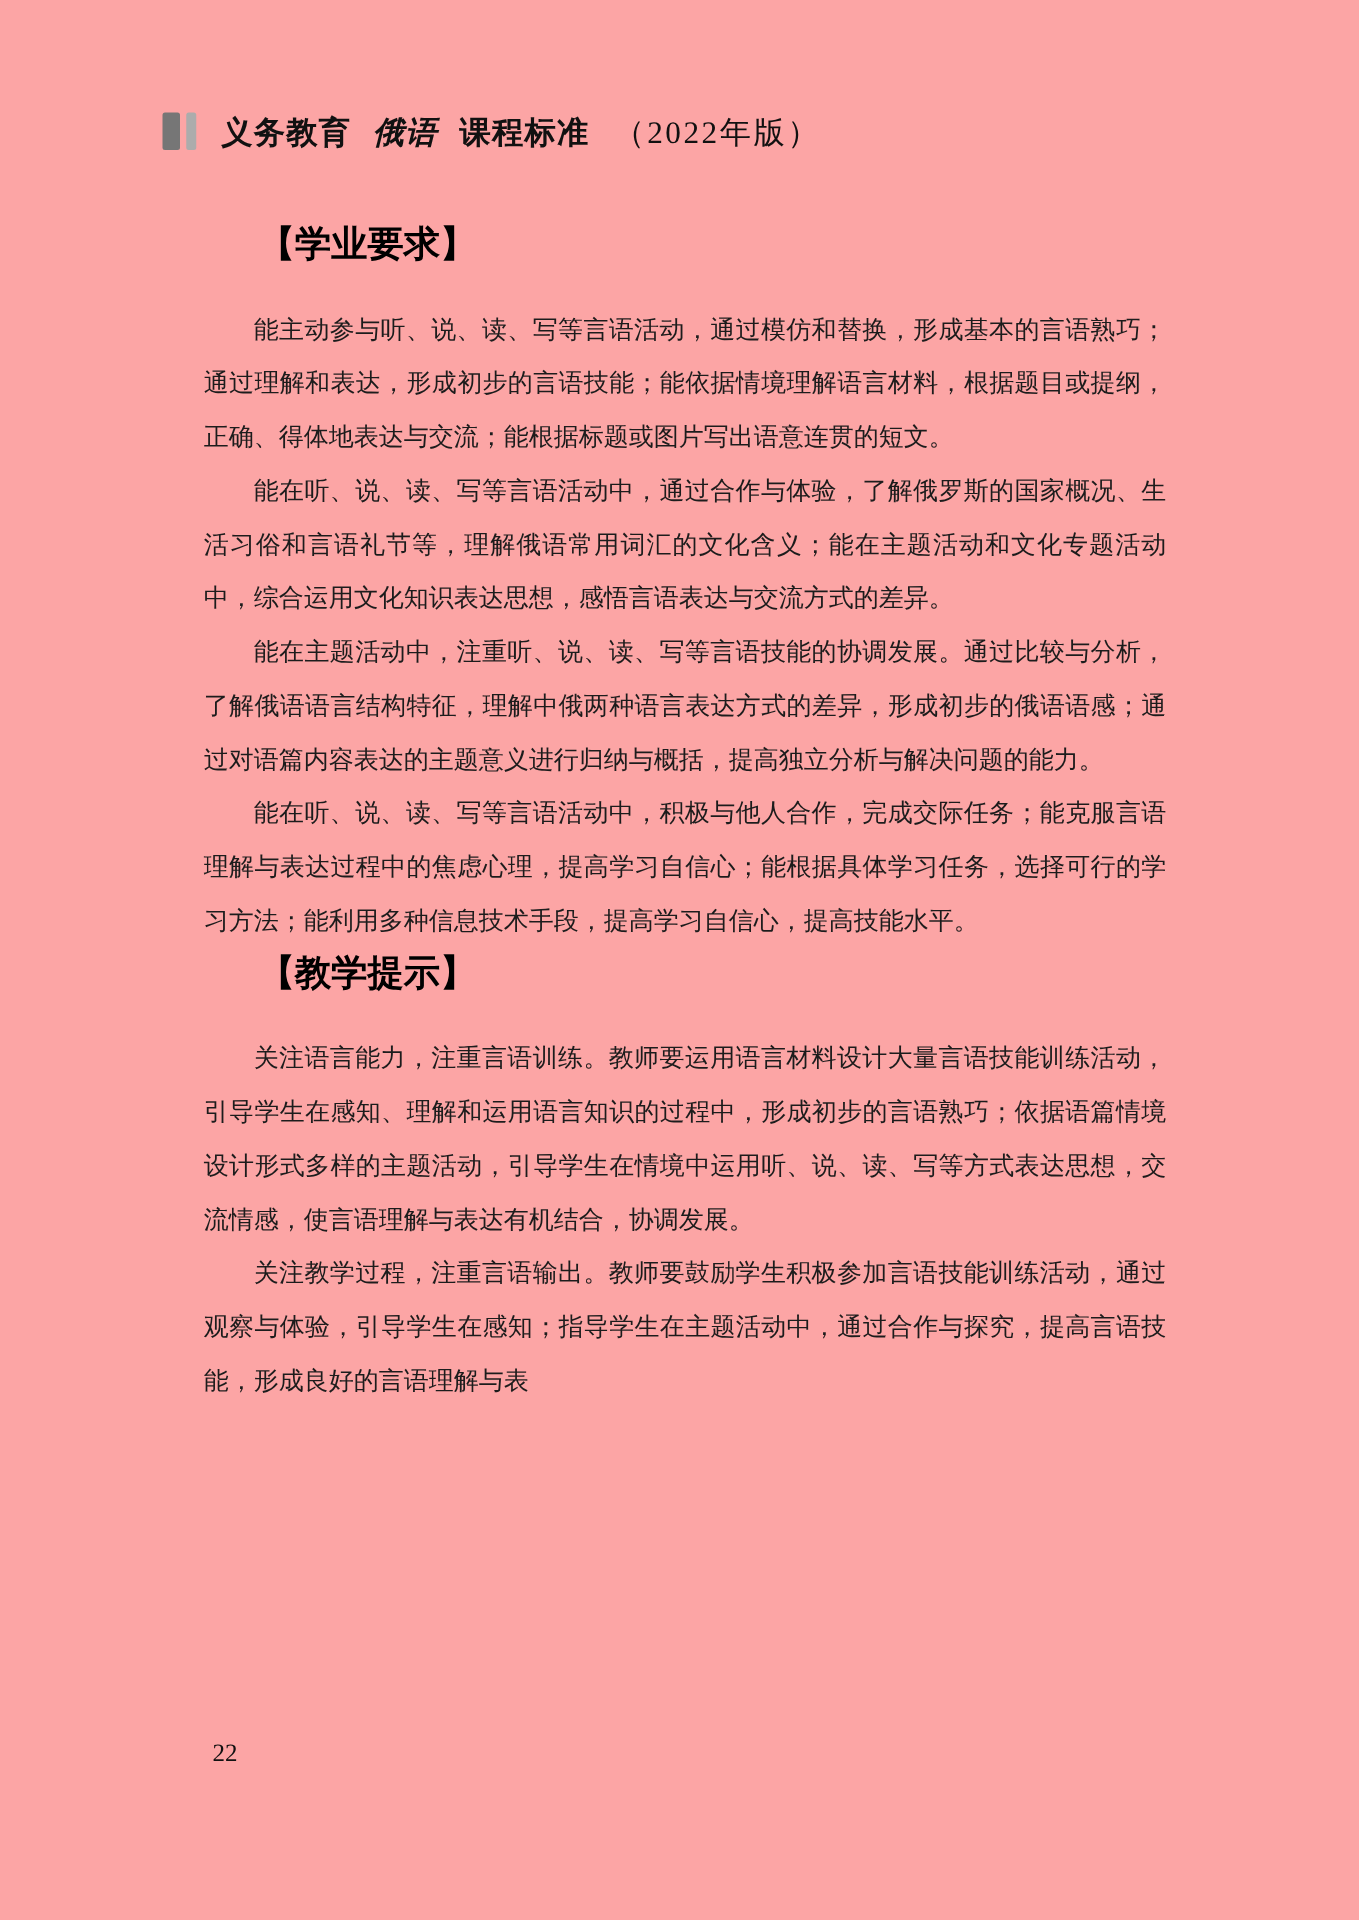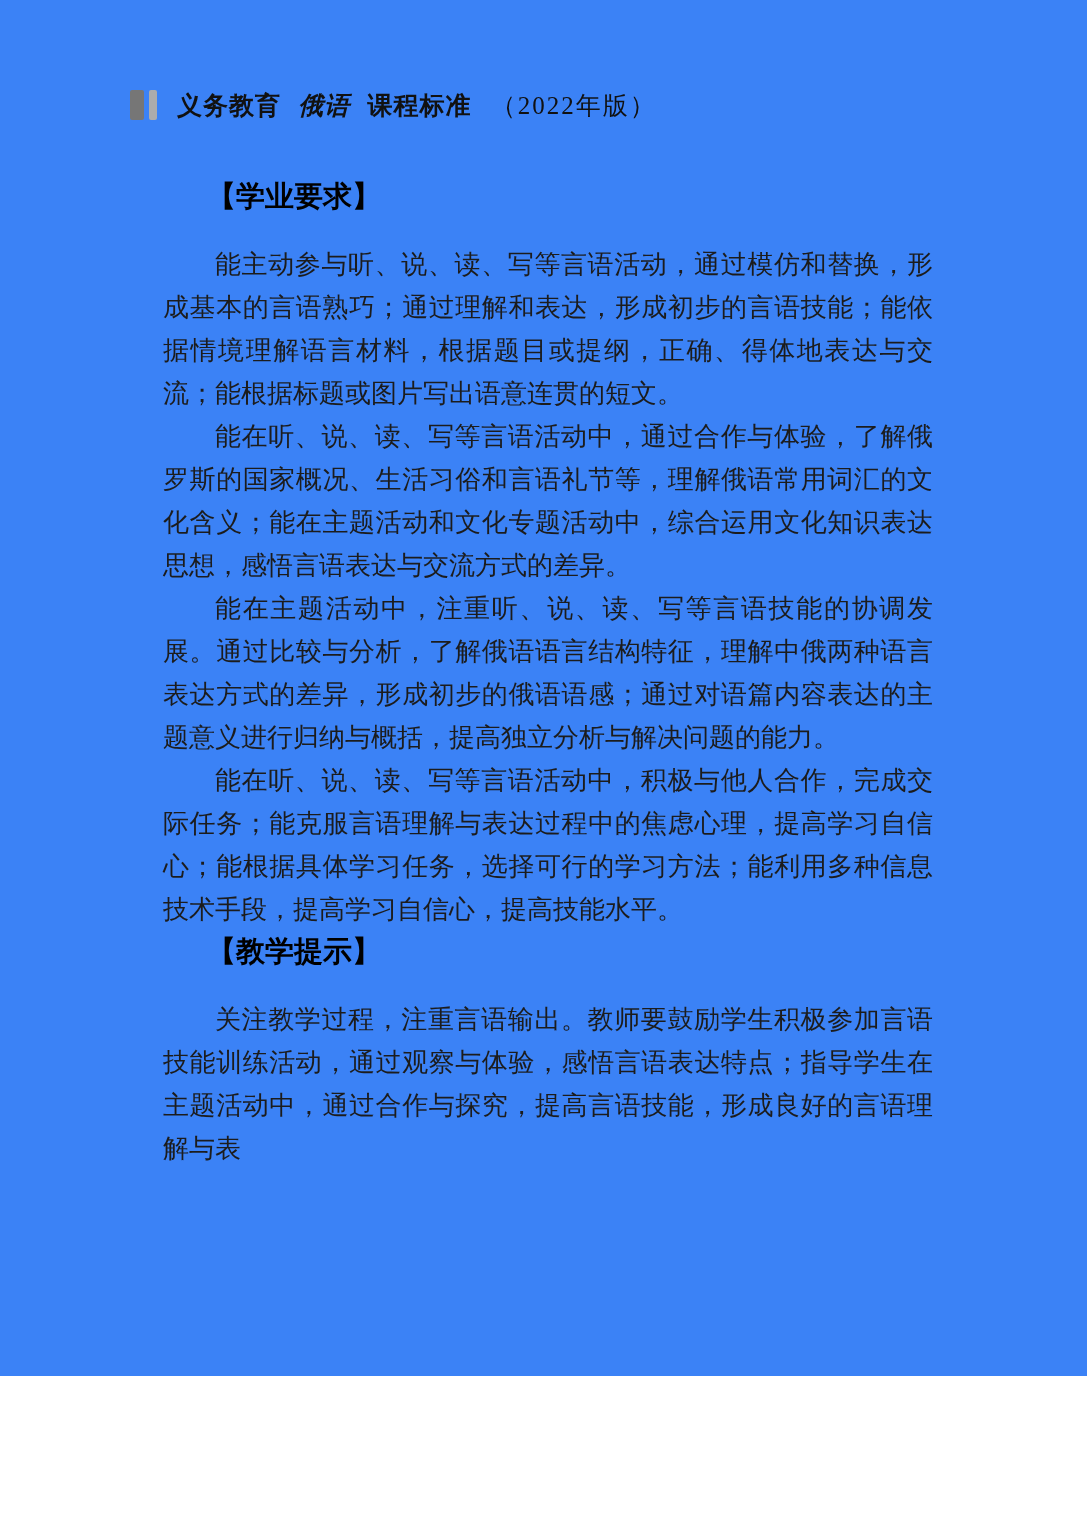--- a/index.html
+++ b/index.html
@@ -3,22 +3,22 @@
 <meta charset="utf-8">
 <style>
   html, body {
     margin: 0;
     padding: 0;
     background: #ffffff;
   }
   .page {
     position: relative;
     width: 1087px;
-    height: 1376px;
-    background: #3b82f6;
+    height: 1536px;
+    background: #fca5a5;
     overflow: hidden;
     font-family: "Liberation Serif", "DejaVu Serif", serif;
     color: #1c1c1c;
   }
   
   .running-head {
     position: absolute;
     left: 130px;
     top: 88px;
     display: flex;
@@ -74,21 +74,21 @@
     font-family: "Liberation Sans", "DejaVu Sans", sans-serif;
     font-weight: bold;
     font-size: 29px;
     line-height: 40px;
     color: #000000;
     margin: 0 0 27px 44px;
   }
   .section-heading.second {
   }
   .para {
-    font-size: 26px;
+    font-size: 20px;
     line-height: 43px;
     text-align: justify;
     text-justify: inter-character;
     text-indent: 2em;
     margin: 0;
     color: #1c1c1c;
   }
   
   .folio {
     position: absolute;
@@ -118,19 +118,20 @@
 
     <h2 class="section-heading">【学业要求】</h2>
 
     <p class="para">能主动参与听、说、读、写等言语活动，通过模仿和替换，形成基本的言语熟巧；通过理解和表达，形成初步的言语技能；能依据情境理解语言材料，根据题目或提纲，正确、得体地表达与交流；能根据标题或图片写出语意连贯的短文。</p>
     <p class="para">能在听、说、读、写等言语活动中，通过合作与体验，了解俄罗斯的国家概况、生活习俗和言语礼节等，理解俄语常用词汇的文化含义；能在主题活动和文化专题活动中，综合运用文化知识表达思想，感悟言语表达与交流方式的差异。</p>
     <p class="para">能在主题活动中，注重听、说、读、写等言语技能的协调发展。通过比较与分析，了解俄语语言结构特征，理解中俄两种语言表达方式的差异，形成初步的俄语语感；通过对语篇内容表达的主题意义进行归纳与概括，提高独立分析与解决问题的能力。</p>
     <p class="para">能在听、说、读、写等言语活动中，积极与他人合作，完成交际任务；能克服言语理解与表达过程中的焦虑心理，提高学习自信心；能根据具体学习任务，选择可行的学习方法；能利用多种信息技术手段，提高学习自信心，提高技能水平。</p>
 
     <h2 class="section-heading second">【教学提示】</h2>
 
-    <p class="para">关注教学过程，注重言语输出。教师要鼓励学生积极参加言语技能训练活动，通过观察与体验，感悟言语表达特点；指导学生在主题活动中，通过合作与探究，提高言语技能，形成良好的言语理解与表</p>
+    <p class="para">关注语言能力，注重言语训练。教师要运用语言材料设计大量言语技能训练活动，引导学生在感知、理解和运用语言知识的过程中，形成初步的言语熟巧；依据语篇情境设计形式多样的主题活动，引导学生在情境中运用听、说、读、写等方式表达思想，交流情感，使言语理解与表达有机结合，协调发展。</p>
+    <p class="para">关注教学过程，注重言语输出。教师要鼓励学生积极参加言语技能训练活动，通过观察与体验，引导学生在感知；指导学生在主题活动中，通过合作与探究，提高言语技能，形成良好的言语理解与表</p>
 
   </div>
 
   <div class="folio">22</div>
 
 </div>
 
 </body></html>

